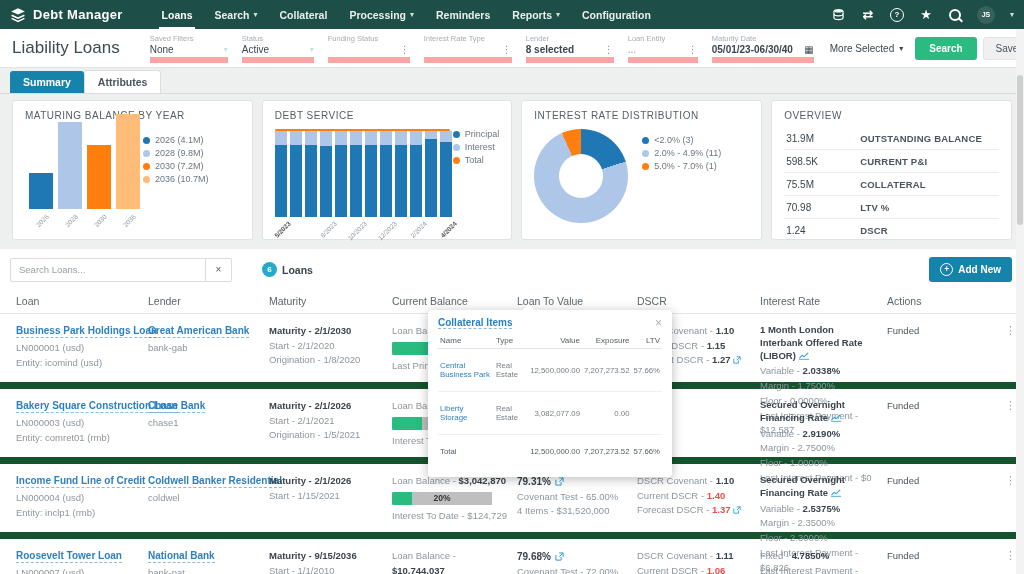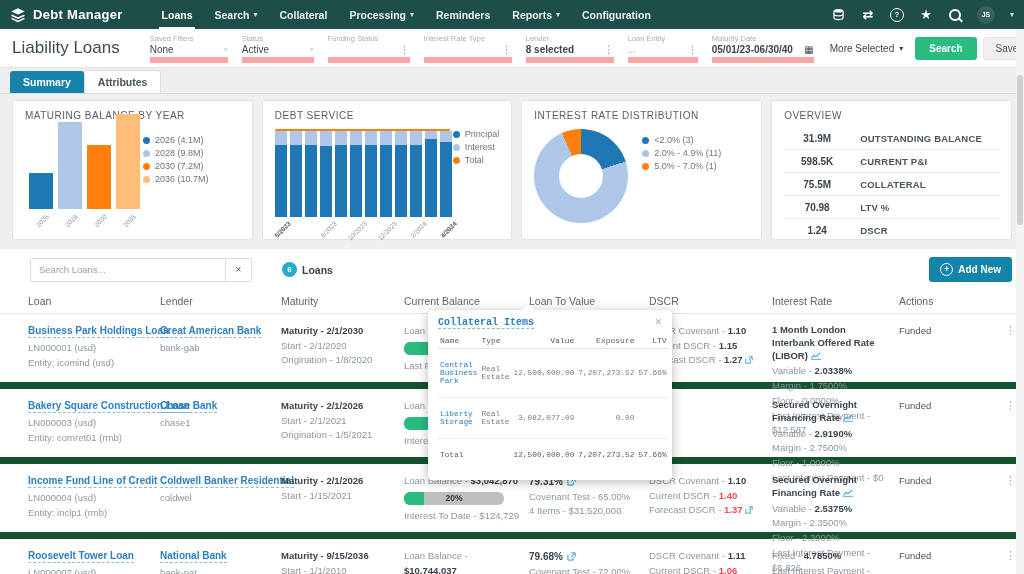--- a/index.html
+++ b/index.html
@@ -74,56 +74,56 @@
   .c2-xlabels span{position:absolute;top:3px;font-size:6.5px;color:#8d969e;transform:rotate(-45deg);transform-origin:right top;width:30px;text-align:right;}
   .c2-xlabels span.bold{font-weight:bold;color:#555;}
 
   
   .c3-body{display:flex;gap:14px;}
   .donut{width:94px;height:94px;border-radius:50%;background:conic-gradient(#1f77b4 0 72deg,#aec7e8 72deg 336deg,#ff7f0e 336deg 360deg);position:relative;margin-top:2px;flex:none;}
   .donut::after{content:"";position:absolute;inset:25px;background:#fff;border-radius:50%;}
 
   
   .ov-row{display:grid;grid-template-columns:62px 1fr;gap:12px;padding:6px 2px 5px 2px;border-bottom:1px solid #ededed;align-items:baseline;}
-  .ov-val{font-size:10px;font-weight:bold;color:#3a444c;text-align:center;}
+  .ov-val{font-size:10px;font-weight:normal;color:#3a444c;text-align:left;}
   .ov-lbl{font-size:9.5px;font-weight:bold;color:#4a545c;letter-spacing:.2px;}
 
   
   .tablewrap{background:#fff;min-height:336px;}
-  .toolbar{display:flex;align-items:center;padding:8px 12px 6px 10px;margin-left:20px;}
+  .toolbar{display:flex;align-items:center;padding:8px 12px 6px 10px;}
   .searchbox{display:flex;}
   .searchbox input{width:196px;height:24px;border:1px solid #ddd;border-radius:2px 0 0 2px;font-size:9.5px;padding:0 8px;color:#555;outline:none;box-sizing:border-box;font-family:inherit;}
   .searchbox input::placeholder{color:#9aa1a7;}
   .search-x{width:26px;height:24px;border:1px solid #ddd;border-left:none;background:#fff;display:flex;align-items:center;justify-content:center;font-size:10px;color:#555;cursor:pointer;border-radius:0 2px 2px 0;box-sizing:border-box;}
   .badge{width:15px;height:15px;border-radius:50%;background:#27a9c9;color:#fff;font-size:8px;font-weight:bold;display:flex;align-items:center;justify-content:center;margin:0 5px 0 30px;}
   .count-label{font-size:10.5px;font-weight:bold;color:#3a444c;}
   .btn-add{margin-left:auto;background:#1583aa;color:#fff;border:none;font-size:10px;font-weight:bold;padding:6px 11px;border-radius:3px;display:flex;align-items:center;gap:5px;cursor:pointer;}
   .plus-circle{width:11px;height:11px;border:1.2px solid #fff;border-radius:50%;font-size:8.5px;line-height:10px;text-align:center;display:inline-block;}
 
-  .tgrid{display:grid;grid-template-columns:132px 121px 123px 125px 120px 123px 127px 70px 1fr;padding-left:28px;box-sizing:border-box;}
+  .tgrid{display:grid;grid-template-columns:132px 121px 123px 125px 120px 123px 127px 70px 1fr;padding-left:16px;box-sizing:border-box;}
   .thead{height:26px;align-items:center;border-bottom:1px solid #e3e5e6;}
   .th{font-size:10.5px;color:#5c666e;}
   .trow{border-bottom:7px solid #14532d;padding-top:10px;box-sizing:border-box;position:relative;}
   .h75{height:75px;} .h57{height:57px;}
   .cell{font-size:9.5px;line-height:1.55;color:#8d969e;padding-right:10px;}
   .loan-link,.lender-link{font-size:10px;font-weight:bold;color:#2d7fc0;border-bottom:1px dashed rgba(45,127,192,.55);cursor:pointer;white-space:nowrap;display:inline-block;line-height:1.3;margin-bottom:3px;}
   .kv .lbl::after{content:" - ";}
   .t-val{font-weight:bold;color:#3a444c;}
   .dkline{color:#3a444c;font-weight:bold;}
   .red{color:#ee4b4c;}
-  .bar{width:100px;height:13px;background:#bfbfbf;border-radius:6px;margin:3px 0 4px 0;position:relative;overflow:hidden;}
+  .bar{width:100px;height:13px;background:#bfbfbf;border-radius:0;margin:3px 0 4px 0;position:relative;overflow:hidden;}
   .bar .fill{position:absolute;left:0;top:0;bottom:0;background:#2abb80;border-radius:2px 0 0 2px;}
   .bar .bar-label{position:absolute;inset:0;text-align:center;font-size:8.5px;font-weight:bold;color:#333;line-height:13px;}
   .ltv-main{font-size:10px;font-weight:bold;color:#3a444c;display:flex;align-items:center;gap:4px;}
   .rate-name{font-size:9.5px;font-weight:bold;color:#3a444c;line-height:1.35;margin-bottom:2px;}
   .row-kebab{justify-self:end;margin-right:8px;color:#9aa1a7;font-size:11px;cursor:pointer;}
   .funded{color:#4a545c;}
 
   
-  .popup{position:absolute;left:428px;top:310px;width:224px;background:#fff;border-radius:4px;box-shadow:0 2px 12px rgba(0,0,0,.28);padding:7px 10px 9px 10px;z-index:20;font-family:Liberation Mono, monospace;}
+  .popup{position:absolute;left:428px;top:310px;width:224px;background:#fff;border-radius:4px;box-shadow:0 2px 12px rgba(0,0,0,.28);padding:7px 10px 9px 10px;z-index:20;}
   .popup::before{content:"";position:absolute;top:-4px;left:96px;width:9px;height:9px;background:#fff;transform:rotate(45deg);}
   .popup-head{display:flex;justify-content:space-between;align-items:center;margin-bottom:4px;}
   .popup-title{font-size:10px;font-weight:bold;color:#2d7fc0;border-bottom:1px dashed rgba(45,127,192,.55);}
   .popup-close{color:#aab0b5;font-size:12px;cursor:pointer;line-height:1;}
   .ptable{width:100%;border-collapse:collapse;font-size:7.8px;color:#777e84;}
   .ptable th{font-size:8px;color:#555d66;font-weight:normal;text-align:left;border-bottom:1px solid #e2e4e5;padding:3px 2px;}
   .ptable td{padding:12px 2px;border-bottom:1px solid #eef0f0;}
   .ptable .num{text-align:right;}
   .ptable th.num{text-align:right;}
   .plink{color:#2d7fc0;cursor:pointer;}

